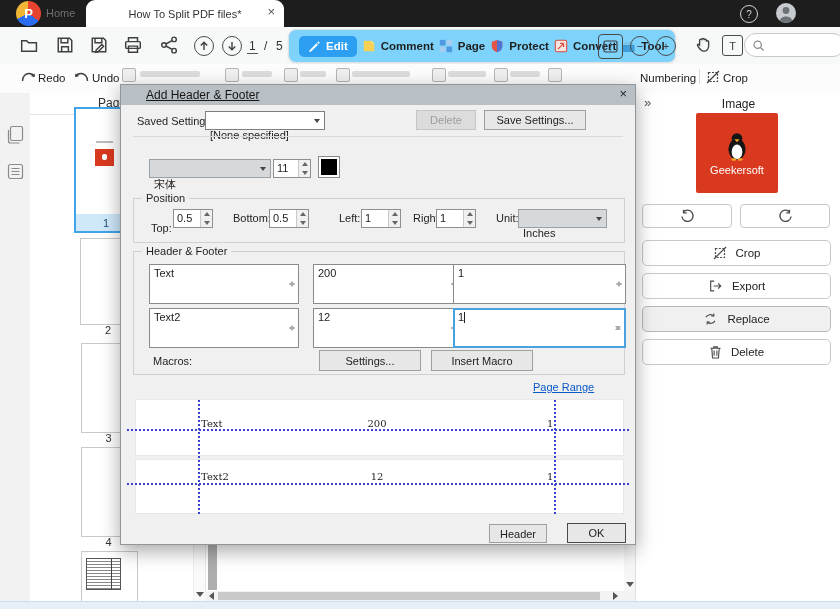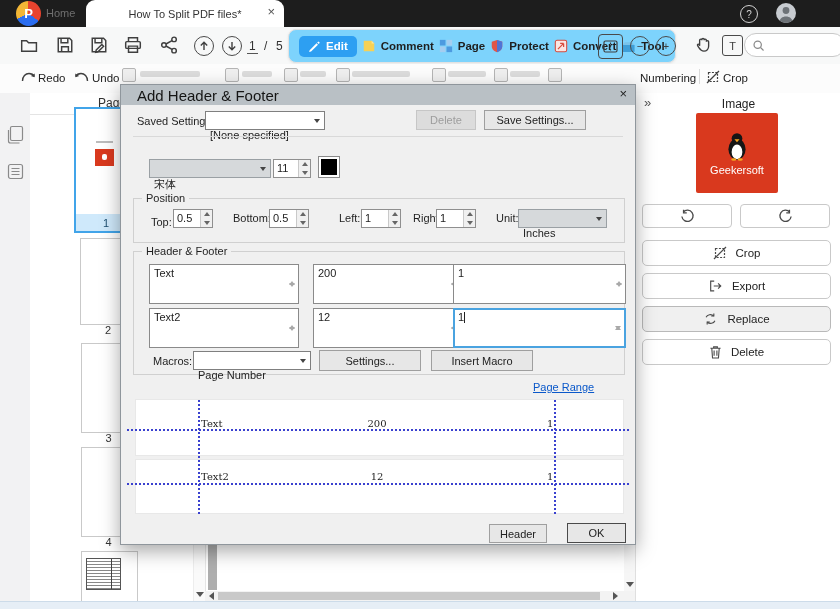--- a/index.html
+++ b/index.html
@@ -82,21 +82,21 @@
   .rp-btn.alt{background:#f0f0f0;border-color:#b9b9b9;}
 
   
   .statusbar{left:0;top:601px;width:840px;height:8px;background:#e6eef6;border-top:1px solid #ccdbe9;}
 
   
   .dialog{left:120px;top:84px;width:514px;height:459px;background:#f0f0f0;border:1px solid #8f969c;
      box-shadow:0 6px 18px rgba(0,0,0,.35);z-index:40;}
   .dlg-titlebar{position:absolute;left:0;top:0;width:100%;height:20px;background:#b9c0c5;
      display:flex;align-items:center;}
-  .dlg-title{font-size:15px;color:#151515;padding-left:16px;}
+  .dlg-title{font-size:12px;color:#151515;padding-left:25px;text-decoration:underline;}
   .dlg-close{position:absolute;right:8px;top:2px;font-size:13px;color:#222;line-height:1;}
   .dlbl{position:absolute;font-size:11px;color:#1f1f1f;}
   .dd{position:absolute;display:flex;height:17px;font-size:11px;align-items:stretch;}
   .dd .dd-val{flex:1;padding:17px 4px;white-space:nowrap;overflow:hidden;}
   .dd .dd-chev{width:14px;display:flex;align-items:center;justify-content:center;}
   .dd.gray{background:#d6d9db;border:1px solid #9aa0a4;}
   .dd.white{background:#fff;border:1px solid #7f7f7f;}
   .chev{width:0;height:0;border-left:3.5px solid transparent;border-right:3.5px solid transparent;border-top:4.5px solid #444;}
   .dbtn{position:absolute;background:#e7e7e7;border:1px solid #9f9f9f;font-size:11px;color:#222;
      display:flex;align-items:center;justify-content:center;}
@@ -461,21 +461,21 @@
           <i>
             <b class="dtri"></b>
           </i>
         </span>
     </div>
     <div class="swatch" style="left:197px;top:71px"></div>
 
     <div class="group" style="left:12px;top:113px;width:490px;height:43px">
       <span class="group-label">Position</span>
     </div>
-    <div class="dlbl" style="left:30px;top:131px">Top:</div>
+    <div class="dlbl" style="left:30px;top:137px">Top:</div>
     <div class="spin" style="left:52px;top:124px;width:38px">
       <span class="spin-val">0.5</span>
       <span class="spin-arrows">
           <i>
             <b class="utri"></b>
           </i>
           <i>
             <b class="dtri"></b>
           </i>
         </span>
@@ -546,26 +546,20 @@
     <div class="ta" style="left:192px;top:223px;width:126px;height:34px">
       <span>12</span>
       <i class="a-up"><b class="utri"></b></i><i class="a-dn"><b class="dtri"></b></i>
     </div>
     <div class="ta focused" style="left:332px;top:223px;width:151px;height:34px">
       <span>1</span><span class="caret"></span>
       <i class="a-up"><b class="utri"></b></i><i class="a-dn"><b class="dtri"></b></i>
     </div>
 
     <div class="dlbl" style="left:32px;top:270px">Macros:</div>
-    <div class="dd white" style="left:72px;top:266px;width:116px">
-      <span class="dd-val">Page Number</span>
-      <span class="dd-chev">
-          <i class="chev"></i>
-        </span>
-    </div>
     <div class="dbtn" style="left:310px;top:265px;width:100px;height:19px">Insert Macro</div>
     <div class="dbtn" style="left:198px;top:265px;width:100px;height:19px">Settings...</div>
 
     <div class="link" style="left:412px;top:296px">Page Range</div>
 
     <div class="pv-strip" style="left:14px;top:314px;width:487px;height:55px"></div>
     <div class="pv-strip" style="left:14px;top:374px;width:487px;height:53px"></div>
     <div class="pv-vline" style="left:77px;top:315px;height:114px"></div>
     <div class="pv-vline" style="left:433px;top:315px;height:114px"></div>
     <div class="pv-hline" style="left:6px;top:344px;width:502px"></div>

